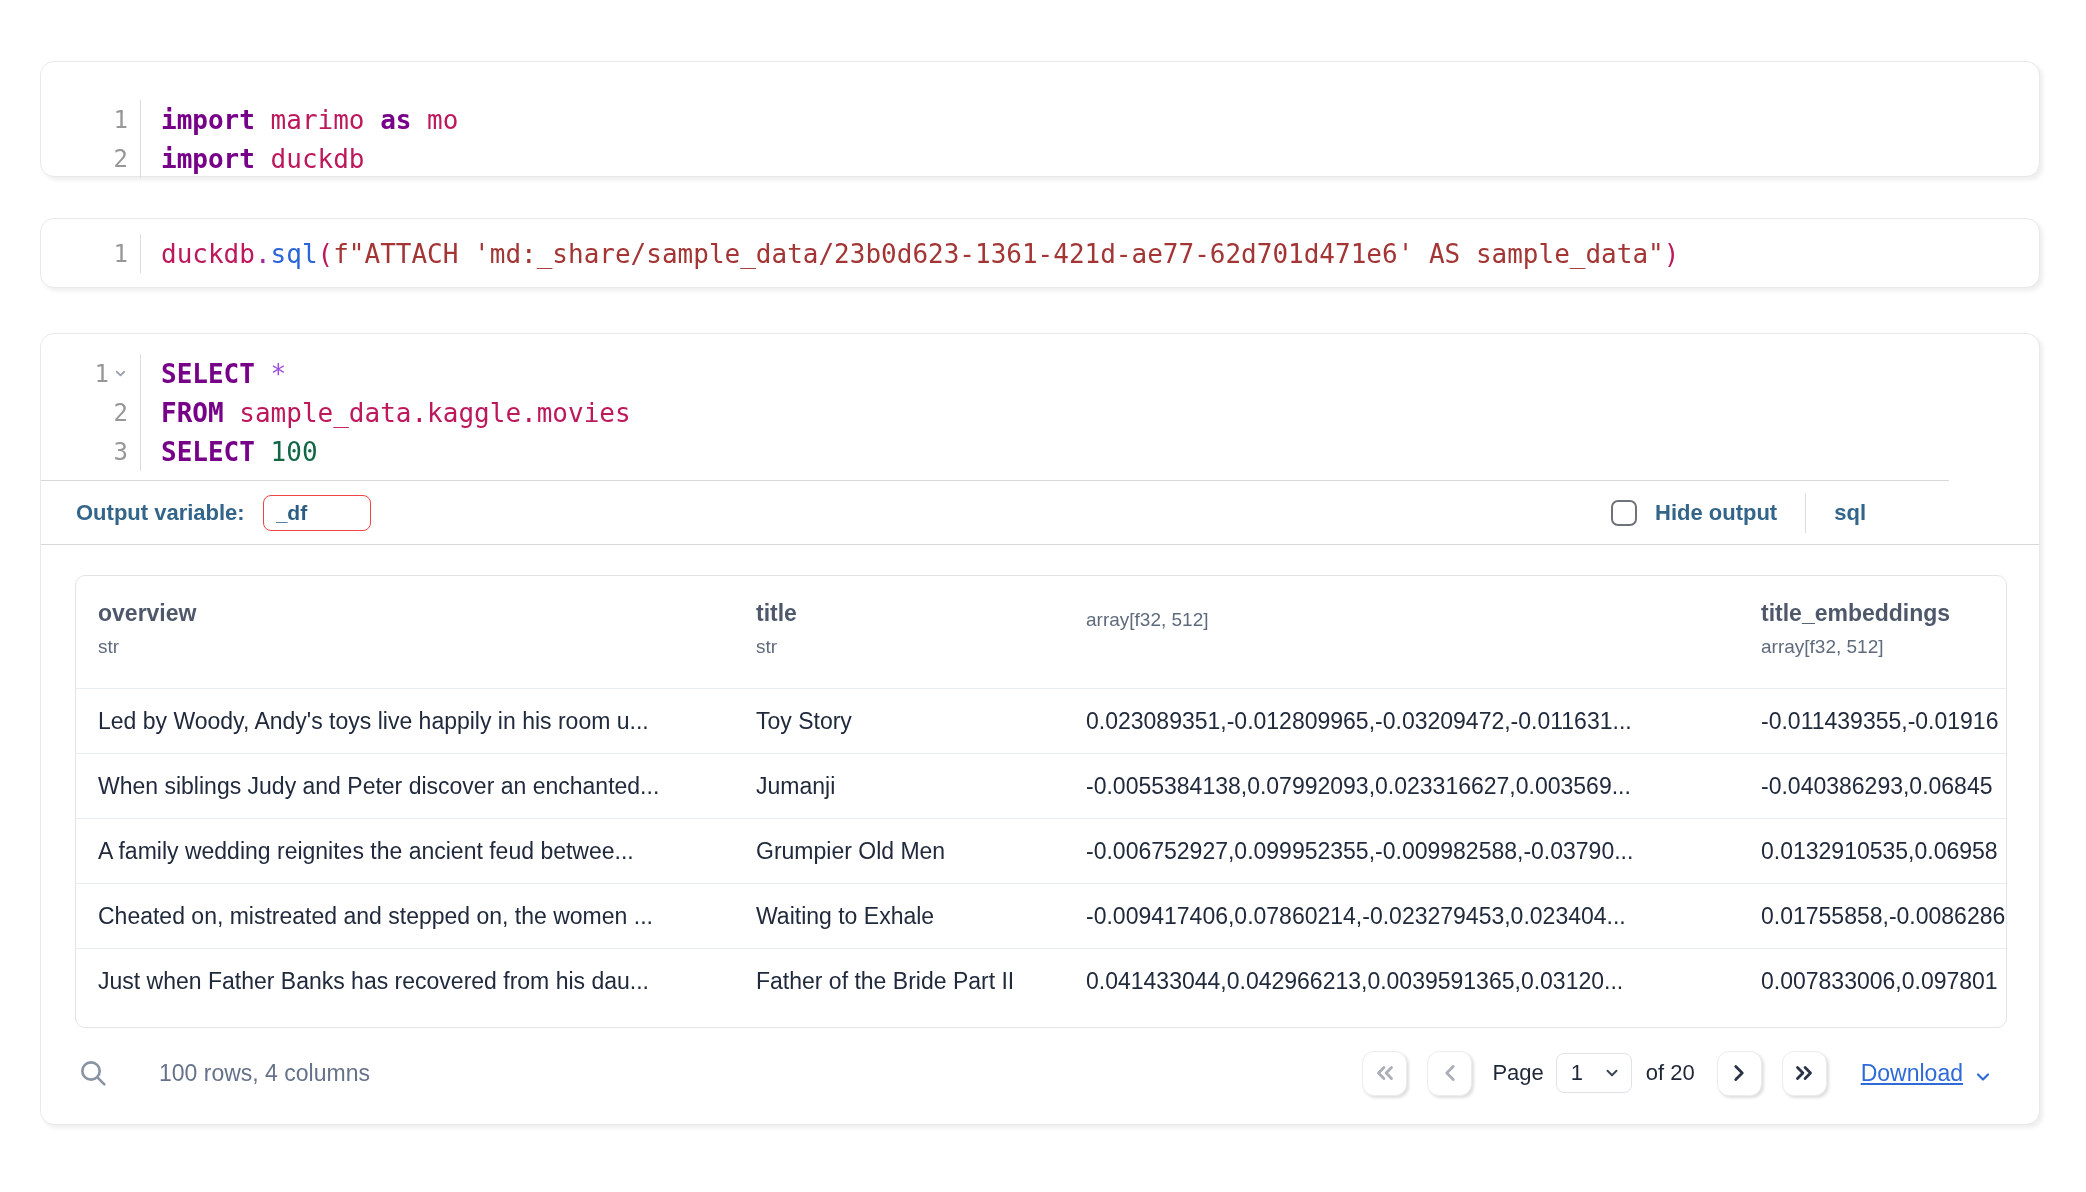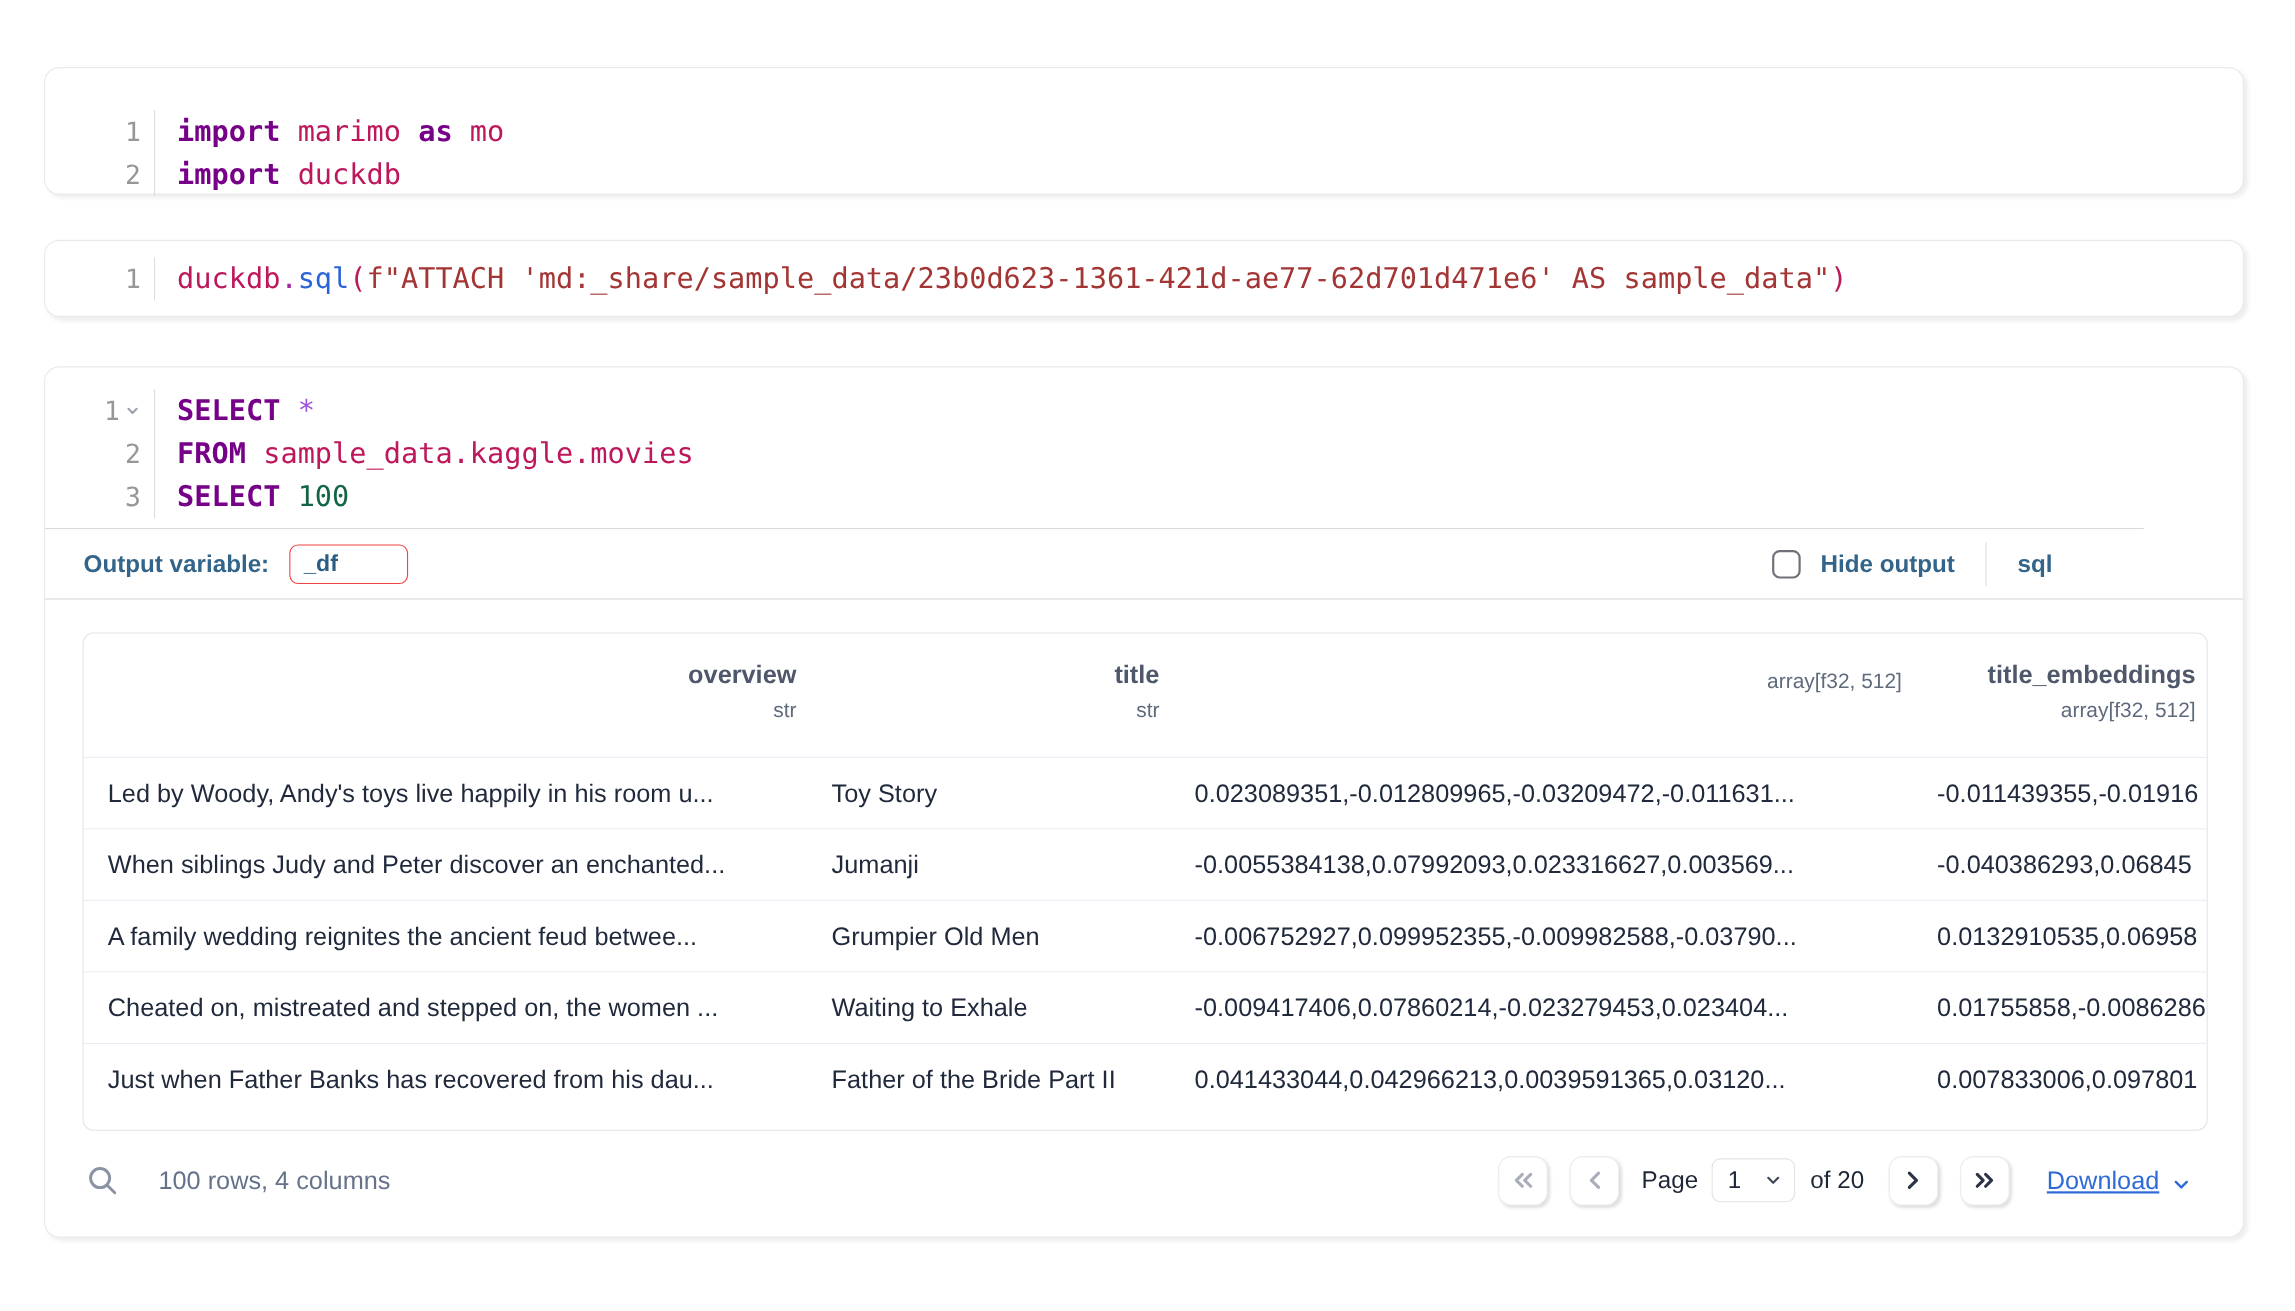--- a/index.html
+++ b/index.html
@@ -48,32 +48,32 @@
   .hide-label{color:var(--accent-blue);font-weight:700;font-size:22px;}
   .vsep{width:1px;height:40px;background:#d9dde3;margin:0 28px;}
   .lang-label{color:var(--accent-blue);font-weight:700;font-size:22px;margin-right:123px;}
   
   .output-zone{flex:1;position:relative;}
   .dtable{position:absolute;left:34px;top:30px;width:1932px;
     border:1px solid #e3e4e8;border-radius:10px;overflow:hidden;background:#fff;
     padding-bottom:14px;}
   .trow{display:grid;grid-template-columns:658px 330px 675px 1fr;}
   .thead{height:112px;}
-  .th{padding:24px 10px 0 22px;overflow:hidden;white-space:nowrap;text-align:right;}
+  .th{padding:24px 10px 0 22px;overflow:hidden;white-space:nowrap;}
   .th .cname{color:var(--table-header);font-weight:700;font-size:23px;display:block;}
   .th .ctype{color:var(--table-type);font-size:19px;display:block;margin-top:9px;}
   .tbody .trow{height:65px;border-top:1px solid #e8edf3;}
   .td{display:flex;align-items:center;padding:0 6px 0 22px;overflow:hidden;
     white-space:nowrap;color:var(--table-text);font-size:23px;}
   
   .tfooter{height:96px;position:absolute;left:0;right:0;bottom:0;
     display:flex;align-items:center;padding:0 46px 6px 30px;}
   .search-btn{width:44px;height:44px;display:flex;align-items:center;justify-content:center;
     color:#8a93a3;background:transparent;border:none;}
-  .row-summary{color:var(--muted);font-size:23px;margin-left:29px;}
+  .row-summary{color:var(--muted);font-size:23px;margin-left:44px;}
   .foot-spacer{flex:1;}
   .pager{display:flex;align-items:center;}
   .pg-btn{width:45px;height:45px;background:#fff;border:1px solid #ececec;border-radius:12px;
     box-shadow:2px 2px 3px rgba(0,0,0,0.13);display:flex;align-items:center;justify-content:center;}
   .pg-btn.disabled{color:var(--disabled-chevron);}
   .pg-btn.active{color:var(--dark-chevron);}
   .pg-label{font-size:22px;color:#1e2738;margin:0 0 0 20px;}
   .page-select{margin-left:12px;width:76px;height:40px;border:1px solid #dfe3e8;border-radius:8px;
     background:#fff;display:flex;align-items:center;padding:0 10px 0 14px;
     font-size:22px;color:#1e2738;justify-content:space-between;}

